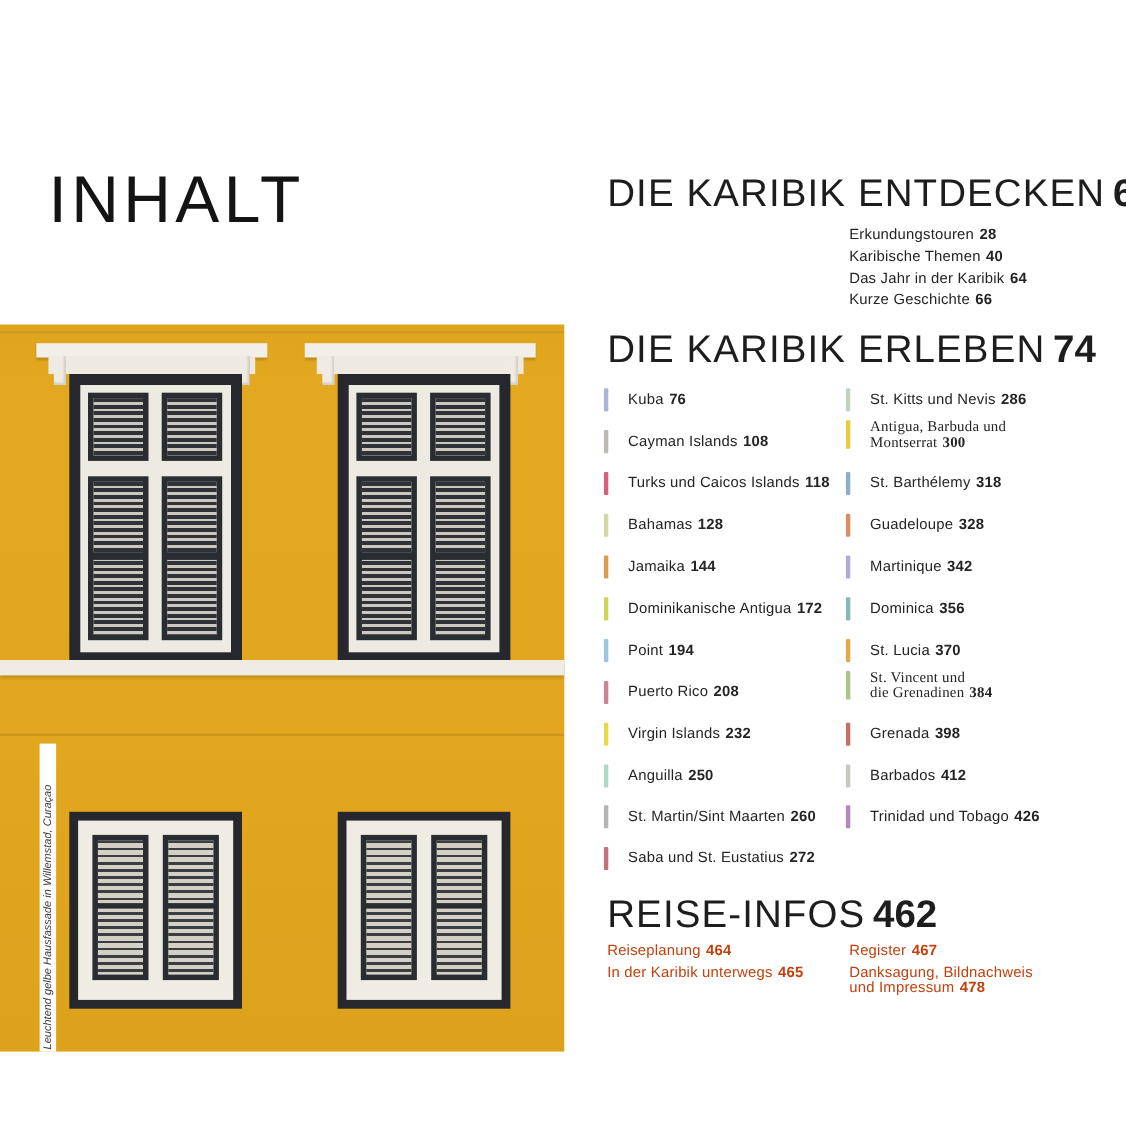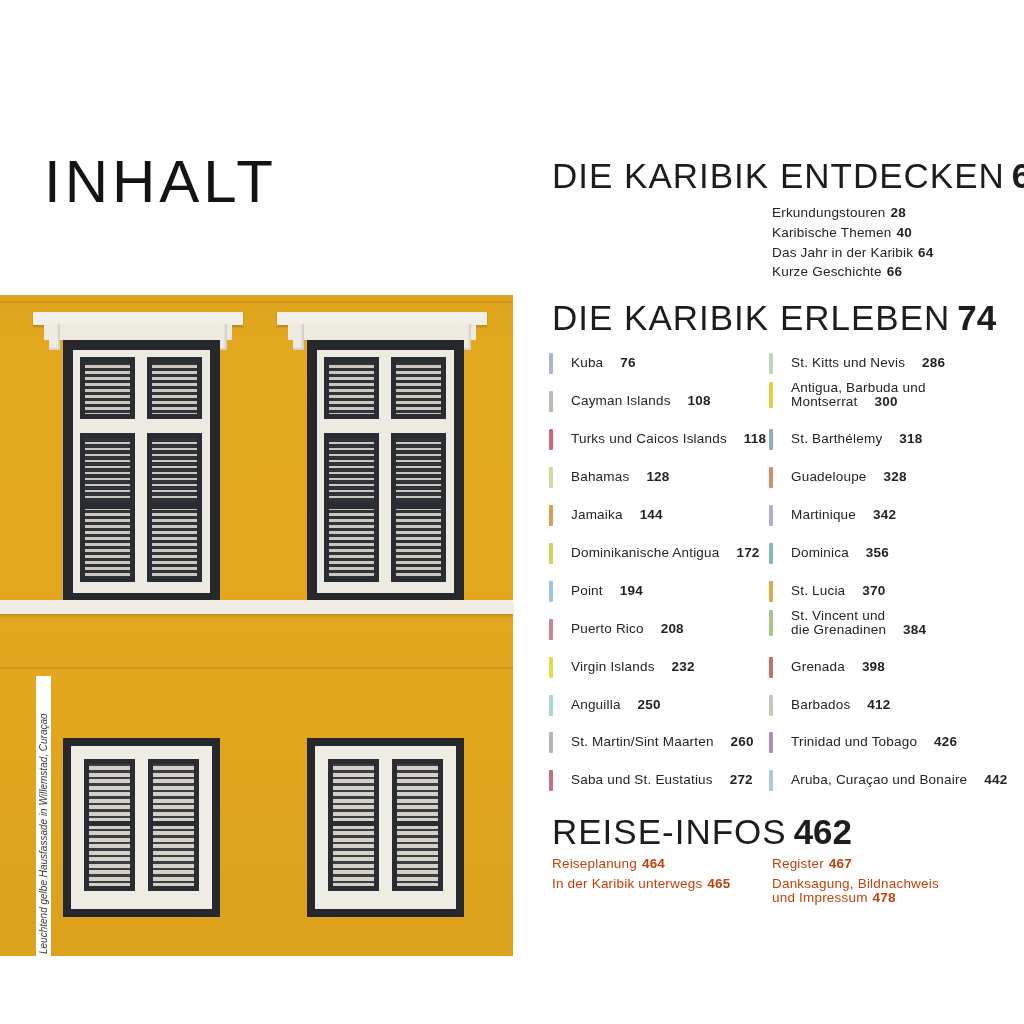--- a/index.html
+++ b/index.html
@@ -51,22 +51,22 @@
     letter-spacing:1px;color:#1d1d1d;white-space:nowrap;}
   .sec-h b{font-weight:700;margin-left:7px;letter-spacing:0;}
 
   .ent-col{position:absolute;font-size:13.5px;line-height:19.8px;letter-spacing:.2px;color:#242424;white-space:nowrap;}
   .ent-col b{font-weight:700;margin-left:1px;}
 
   .row{position:absolute;display:flex;align-items:center;height:22px;white-space:nowrap;}
   .row .tick{width:4px;height:21px;flex:0 0 4px;margin-right:18px;border-radius:1px;background:#ccc;}
   .row .txt{font-size:13.5px;line-height:14px;letter-spacing:.2px;color:#242424;}
   .row .lbl{white-space:pre-line;}
-  .row b{font-weight:700;margin-left:13px;text-align:center;}
-  .row.two{height:30px;white-space:normal;}
+  .row b{font-weight:700;margin-left:1px;text-align:center;}
+  .row.two{height:30px;white-space:normal;font-family:Liberation Serif, serif;}
   .row.two .tick{height:26px;}
 
   .ri-item{position:absolute;font-size:13.5px;line-height:14.2px;letter-spacing:.2px;color:#c2410c;}
   .ri-item .lbl{white-space:pre-line;}
   .ri-item b{font-weight:700;margin-left:1px;}
 
   .foot{position:absolute;left:552px;top:909px;font-size:11.5px;color:#333;white-space:nowrap;}
   .foot .it{font-style:italic;}
   .foot span{margin-right:3px;}
 </style>
@@ -230,24 +230,20 @@
       <span class="txt"><span class="lbl">Grenada</span> <b>398</b></span>
     </div>
   <div class="row" style="left:769px;top:694px">
       <span class="tick" style="background: rgb(197, 201, 189);"></span>
       <span class="txt"><span class="lbl">Barbados</span> <b>412</b></span>
     </div>
   <div class="row" style="left:769px;top:731px">
       <span class="tick" style="background: rgb(177, 137, 185);"></span>
       <span class="txt"><span class="lbl">Trinidad und Tobago</span> <b>426</b></span>
     </div>
-  <div class="row" style="left:769px;top:769px">
-      <span class="tick" style="background: rgb(169, 201, 221);"></span>
-      <span class="txt"><span class="lbl">Aruba, Curaçao und Bonaire</span> <b>442</b></span>
-    </div>
 
   <div class="sec-h" style="left:552px;top:816px"><span>REISE-INFOS</span><b>462</b></div>
 
   <div class="ri-item" style="left:552px;top:857px"><span class="lbl">Reiseplanung</span> <b>464</b></div>
   <div class="ri-item" style="left:552px;top:877px"><span class="lbl">In der Karibik unterwegs</span> <b>465</b></div>
   <div class="ri-item" style="left:772px;top:857px"><span class="lbl">Register</span> <b>467</b></div>
   <div class="ri-item" style="left:772px;top:877px"><span class="lbl">Danksagung, Bildnachweis
 und Impressum</span> <b>478</b></div>
 
 

